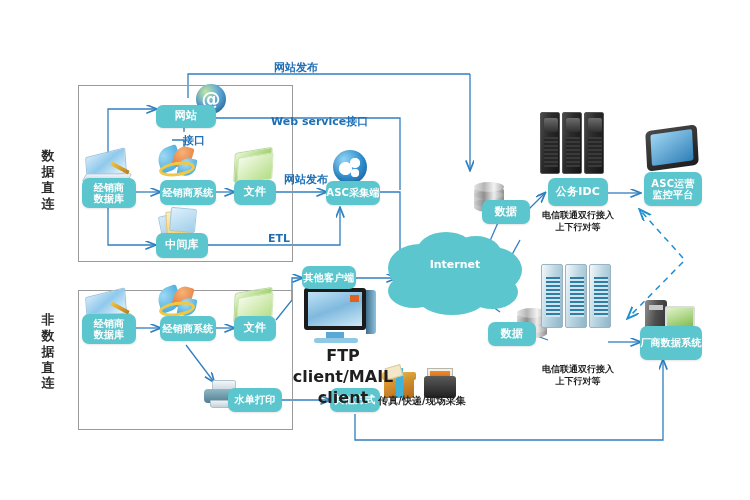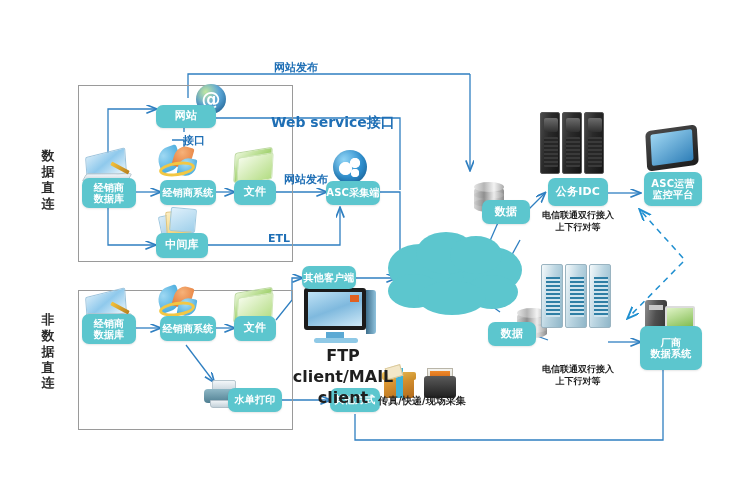--- a/index.html
+++ b/index.html
@@ -321,21 +321,21 @@
     <g fill="none" stroke="#1f8fd0" stroke-width="1.5" stroke-dasharray="6,5">
       <path d="M683,258 L640,210" marker-end="url(#ahd)"></path>
       <path d="M683,262 L628,318" marker-end="url(#ahd)"></path>
     </g>
   </svg>
 
   <div class="side-label" style="left:38px; top:148px;">数据直连</div>
   <div class="side-label" style="left:38px; top:312px;">非数据直连</div>
 
   <div class="edge-label" style="left:274px; top:60px; font-size:11px;">网站发布</div>
-  <div class="edge-label" style="left:271px; top:114px; font-size:14px;">Web service接口</div>
+  <div class="edge-label" style="left:271px; top:114px; font-size:11px;">Web service接口</div>
   <div class="edge-label" style="left:183px; top:133px; font-size:11px;">接口</div>
   <div class="edge-label" style="left:284px; top:172px; font-size:11px;">网站发布</div>
   <div class="edge-label" style="left:268px; top:232px; font-size:11px;">ETL</div>
 
   <div class="icon ic-at" style="left:196px; top:84px; width:30px; height:30px;">
     <div class="ball">@</div>
   </div>
 
   <div class="icon ic-laptop" style="left:84px; top:152px; width:48px; height:32px;">
     <div class="screen"></div>
@@ -442,20 +442,21 @@
       <ellipse cx="420" cy="268" rx="32" ry="24"></ellipse>
       <ellipse cx="492" cy="270" rx="30" ry="23"></ellipse>
       <ellipse cx="446" cy="253" rx="30" ry="21"></ellipse>
       <ellipse cx="476" cy="255" rx="26" ry="19"></ellipse>
       <ellipse cx="414" cy="291" rx="26" ry="17"></ellipse>
       <ellipse cx="492" cy="292" rx="26" ry="17"></ellipse>
       <ellipse cx="452" cy="298" rx="34" ry="17"></ellipse>
     </g>
   </svg>
   <div class="cloud-text" style="left:385px; top:258px; font-size:11px;">
+    <div style="font-size:11px;">Internet</div>
   </div>
 
   <div class="node" style="left:156px; top:98px; width:60px; height:23px; font-size:11px;margin-top:7px;">
     <span>网站</span>
   </div>
 
   <div class="node" style="left:82px; top:178px; width:54px; height:30px; font-size:10px; flex-direction:column;">
     <span>经销商</span>
     <span>数据库</span>
   </div>
@@ -512,21 +513,21 @@
   <div class="node" style="left:548px; top:178px; width:60px; height:28px; font-size:11px;">
     <span>公务IDC</span>
   </div>
 
   <div class="node" style="left:644px; top:172px; width:58px; height:34px; font-size:10px; flex-direction:column;">
     <span>ASC运营</span>
     <span>监控平台</span>
   </div>
 
 
-  <div class="node" style="left:640px; top:326px; width:62px; height:44px; font-size:10px; flex-direction:column;">
+  <div class="node" style="left:640px; top:326px; width:62px; height:34px; font-size:10px; ">
     <span>厂商</span>
     <span>数据系统</span>
   </div>
 
   <div class="cap" style="left:288px; top:346px; width:110px; font-size:16px;text-align:center;">FTP client/MAIL client</div>
 
   <div class="cap" style="left:376px; top:394px; width:92px; font-size:10px;">传真/快递/现场采集</div>
 
   <div class="cap" style="left:528px; top:210px; width:100px; font-size:9px;">
     <div>电信联通双行接入</div>

